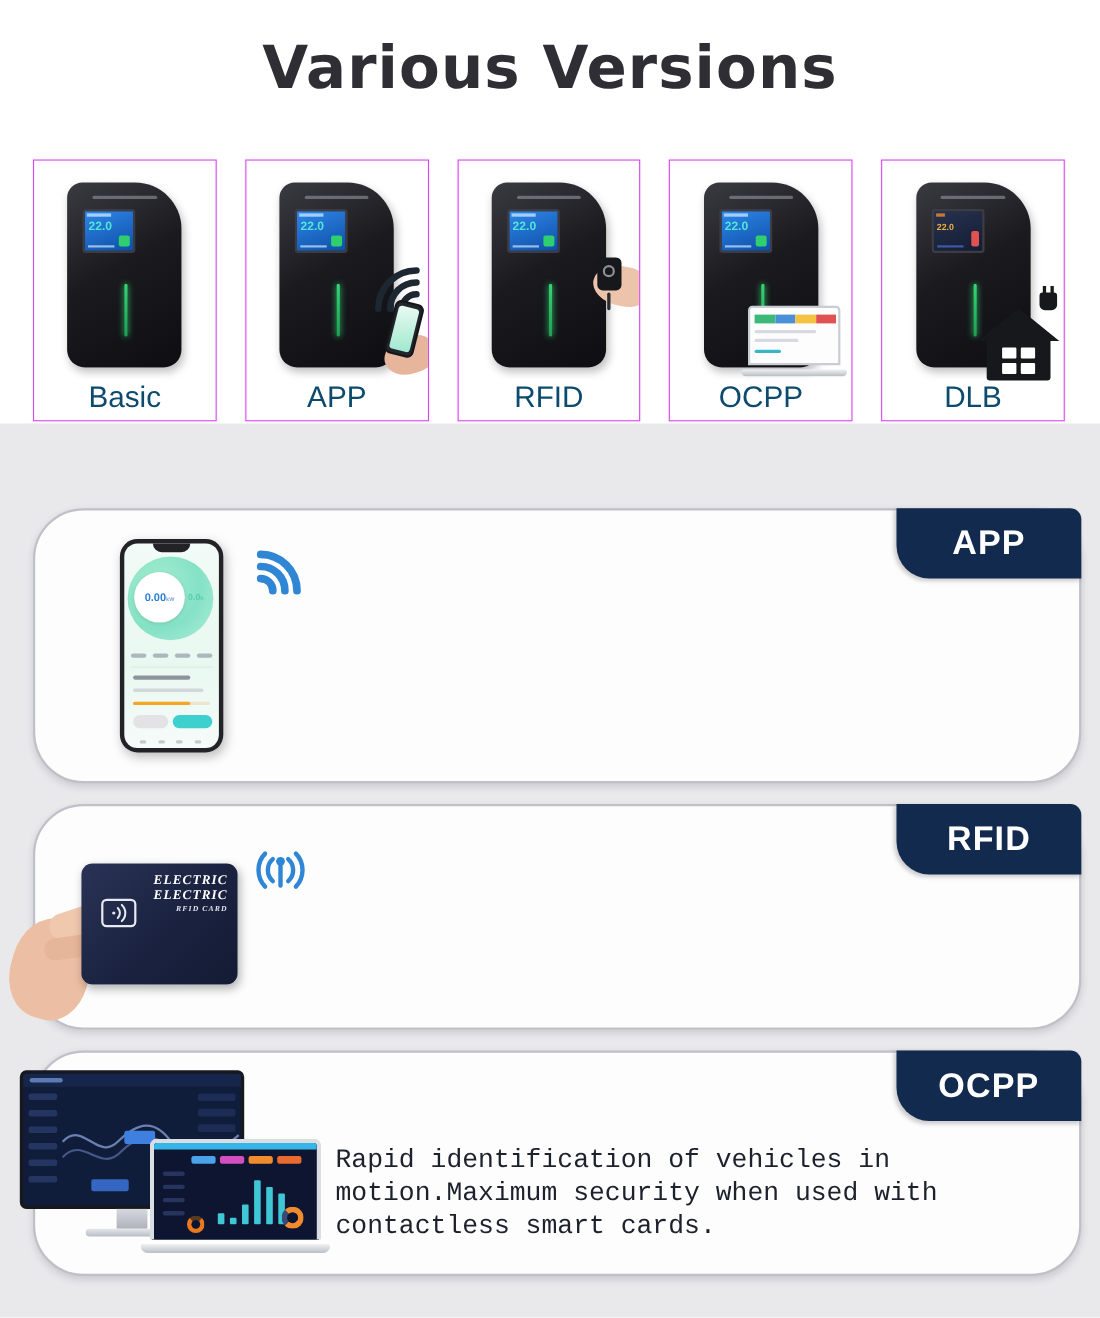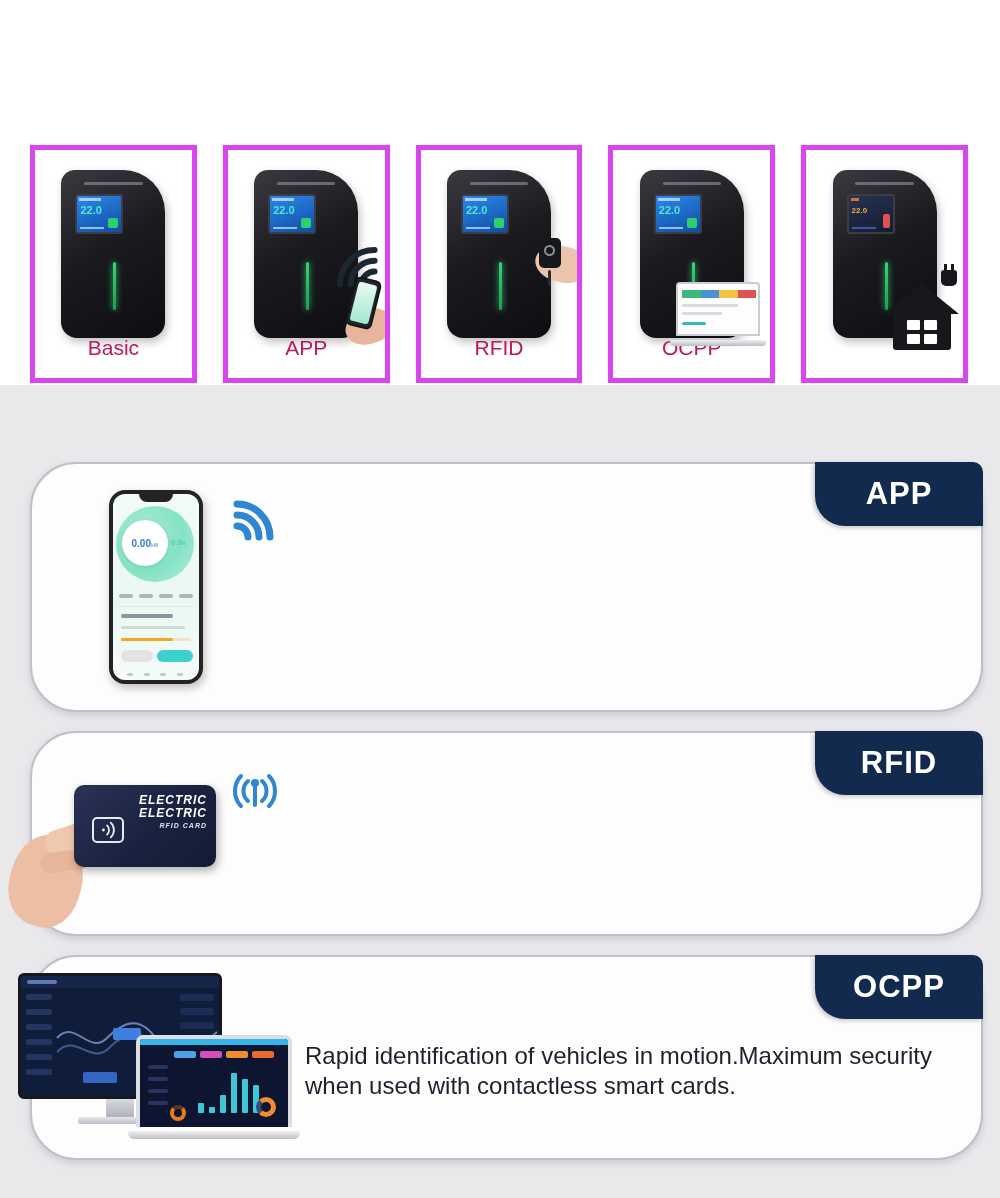--- a/index.html
+++ b/index.html
@@ -16,26 +16,26 @@
     font-size:54px; font-weight:700; color:#2e2e34; letter-spacing:1px;
   }
 
   
   .versions-row {
     position:absolute; top:145px; left:30px; width:938px; height:238px;
     display:flex; gap:26px;
   }
   .version-card {
     flex:1; position:relative; background:#fff;
-    border:5px solid #d946ef; box-shadow:0 0 0 1px rgba(240,240,244,.6);
+    border:1px solid #d946ef; box-shadow:0 0 0 1px rgba(240,240,244,.6);
     overflow:hidden;
   }
   .version-label {
-    position:absolute; bottom:18px; left:0; width:100%;
-    text-align:center; font-size:21px; color:#be185d;
+    position:absolute; bottom:5px; left:0; width:100%;
+    text-align:center; font-size:27px; color:#0c4a6e;
   }
 
   
   .charger {
     position:absolute; top:20px; left:50%; margin-left:-52px;
     width:104px; height:168px;
     background:linear-gradient(150deg,#3a3a41 0%,#1a1a1f 45%,#0e0e12 100%);
     border-radius:14px 42px 16px 16px;
     box-shadow:2px 4px 8px rgba(0,0,0,.25);
   }
@@ -104,21 +104,21 @@
     display:flex; align-items:center; justify-content:center;
     color:#fff; font-size:31px; font-weight:700; letter-spacing:1px;
     box-shadow:-2px 2px 4px rgba(0,0,0,.2); z-index:5;
   }
   .feature-text {
     position:absolute; left:273px; width:640px;
     font-size:24px; line-height:30px; color:#1d212c;
   }
   .fc-app  .feature-text { top:88px; width:612px; }
   .fc-rfid .feature-text { top:86px; width:628px; }
-  .fc-ocpp .feature-text { top:84px; width:648px; }
+  .fc-ocpp .feature-text { top:84px; width:648px;font-family:Liberation Mono, monospace; }
 
   
   .phone {
     position:absolute; left:77px; top:26px; width:94px; height:194px;
     background:#232327; border-radius:16px; padding:4px;
     box-shadow:2px 4px 10px rgba(0,0,0,.25); z-index:2;
   }
   .phone .notch { position:absolute; top:4px; left:50%; margin-left:-17px; width:34px; height:8px; background:#232327; border-radius:0 0 8px 8px; z-index:3; }
   .phone-screen { position:relative; width:100%; height:100%; background:linear-gradient(180deg,#f2fbf7 0%,#e9f8f1 60%,#f6fbf9 100%); border-radius:12px; overflow:hidden; }
   .app-blob { position:absolute; top:12px; left:3px; width:78px; height:76px; border-radius:50%; background:radial-gradient(circle at 35% 35%, #9deccd 0%, #79dfc0 55%, #a8ecd8 100%); opacity:.9; }
@@ -141,23 +141,23 @@
   .app-navbar i { width:6px; height:3px; background:#c3c9cc; border-radius:2px; display:block; }
 
   .wifi-icon { position:absolute; left:198px; top:32px; width:50px; height:48px; }
 
   
   .hand { position:absolute; left:-32px; top:74px; width:110px; height:118px; z-index:1; }
   .hand .palm { position:absolute; left:10px; top:28px; width:72px; height:92px; background:#ecbfa4; border-radius:46% 50% 42% 46%; transform:rotate(16deg); }
   .hand .f1 { position:absolute; left:44px; top:18px; width:58px; height:24px; background:#f0c8ae; border-radius:13px; transform:rotate(-18deg); }
   .hand .f2 { position:absolute; left:40px; top:44px; width:50px; height:20px; background:#e6b69a; border-radius:11px; transform:rotate(-8deg); }
   .rfid-illustration {
-    position:absolute; left:42px; top:52px; width:142px; height:82px;
+    position:absolute; left:42px; top:52px; width:142px; height:110px;
     background:linear-gradient(135deg,#2a3356 0%,#1a2240 55%,#141b34 100%);
-    border-radius:10px; box-shadow:2px 4px 9px rgba(0,0,0,.3); z-index:2;
+    border-radius:10px; box-shadow:2px 4px 9px rgba(0,0,0,.3); z-index:2;font-family:Liberation Serif, serif;
   }
   .nfc-box { position:absolute; left:18px; top:32px; width:32px; height:26px; border:2px solid #e8eaf2; border-radius:5px; }
   .rfid-texts { position:absolute; right:9px; top:9px; text-align:right; color:#fff; font-style:italic; }
   .rfid-t1, .rfid-t2 { font-size:12px; font-weight:800; letter-spacing:1px; line-height:13px; }
   .rfid-t3 { font-size:7px; font-weight:700; letter-spacing:1px; margin-top:2px; color:#dfe3ee; }
   .antenna-icon { position:absolute; left:200px; top:38px; width:46px; height:42px; z-index:2; }
 
   
   .monitor { position:absolute; left:-14px; top:16px; width:204px; height:158px; z-index:1; }
   .monitor .mscr { position:absolute; left:0; top:0; width:204px; height:126px; background:#101d3a; border:3px solid #17181d; border-radius:6px; overflow:hidden; }
@@ -182,20 +182,21 @@
   .laptop .llines i { width:100%; height:4px; background:#27355e; border-radius:2px; display:block; }
   .laptop .donut { position:absolute; right:12px; bottom:10px; width:20px; height:20px; border:5px solid #f08c2e; border-left-color:#3a4a78; border-radius:50%; }
   .laptop .donut2 { position:absolute; left:30px; bottom:6px; width:16px; height:16px; border:4px solid #e8791f; border-top-color:#5a3a20; border-radius:50%; }
   .laptop .lbase { position:absolute; bottom:0; left:0; width:172px; height:8px; background:linear-gradient(#f0f1f4,#bcc0c7); border-radius:3px 3px 10px 10px; }
 </style>
 </head>
 <body>
 
 <div class="page">
 
+  <h1 class="page-title">Various Versions</h1>
 
   <div class="versions-row">
 
     <div class="version-card">
       <div class="charger">
         <i class="charger-brand"></i>
         <div class="charger-screen">
           <i class="scr-top"></i>
           <span class="scr-val">22.0</span>
           <i class="scr-badge"></i>
@@ -298,20 +299,21 @@
           </div>
         <div class="roof"></div>
         <div class="body"></div>
         <div class="win">
             <i></i>
             <i></i>
             <i></i>
             <i></i>
           </div>
       </div>
+      <div class="version-label">DLB</div>
     </div>
   </div>
 
   <div class="features-section">
 
     <div class="feature-card fc-app">
       <div class="badge">APP</div>
 
       <div class="phone">
         <div class="notch"></div>

